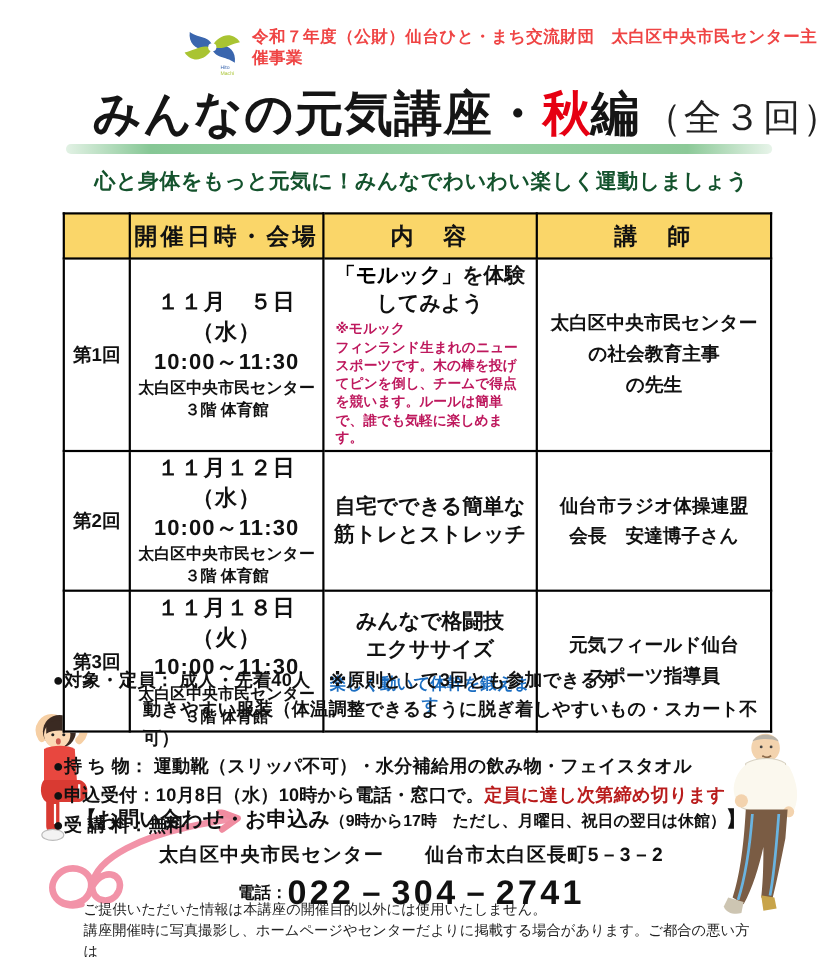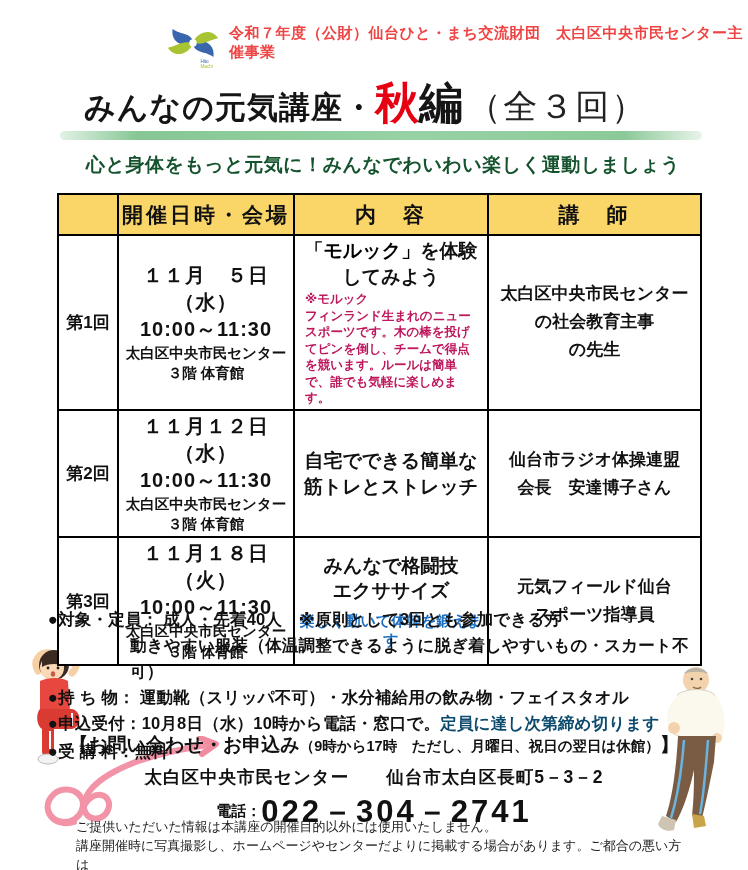--- a/index.html
+++ b/index.html
@@ -5,21 +5,21 @@
   html,body{margin:0;padding:0;background:#fff;}
   .page{
     position:relative; width:748px; height:870px; background:#ffffff; overflow:hidden;
     font-family:"Liberation Sans","DejaVu Sans",sans-serif; color:#111;
   }
   
   .credit-row{position:absolute; top:16px; left:165px; display:flex; align-items:center; gap:8px; z-index:2;}
   .credit-text{font-size:15px; font-weight:700; color:#ef4444; letter-spacing:.5px;}
   
   .title-row{position:absolute; top:74px; left:84px; width:640px; white-space:nowrap; z-index:2;}
-  .title-main{font-size:31px; font-weight:700; color:#151515; letter-spacing:1px;}
+  .title-main{font-size:44px; font-weight:700; color:#151515; letter-spacing:1px;}
   .title-accent{font-size:44px; font-weight:700; color:#e60012;}
   .title-suffix{font-size:44px; font-weight:700; color:#151515;}
   .title-count{font-size:34px; font-weight:500; color:#222; letter-spacing:2px;}
   .brush-underline{
     position:absolute; top:131px; left:60px; width:642px; height:9px; border-radius:5px;
     background:linear-gradient(90deg, rgba(140,201,150,.25), #86c795 12%, #97d2a4 55%, #8cc998 88%, rgba(140,201,150,.2));
     z-index:1;
   }
   .subtitle{position:absolute; top:152px; left:86px; font-size:19px; font-weight:700; color:#14532d; letter-spacing:.5px; z-index:2;}
   
@@ -34,21 +34,21 @@
   .c-title{font-size:19px; font-weight:700; line-height:1.35; color:#111;}
   .c-title .blue{color:#000000;}
   .content-top{vertical-align:top; padding-top:14px;}
   .note{font-size:12.5px; font-weight:700; color:#be185d; text-align:left; line-height:1.32; padding:2px 6px 0 8px;}
   .hl-blue{font-size:15px; font-weight:700; color:#1b6ec2; margin-top:8px;}
   .inst-line{font-size:17px; font-weight:700; line-height:1.65;}
   
   .details{position:absolute; top:606px; left:48px; width:650px; z-index:2;}
   .d-line{font-size:16.5px; font-weight:700; color:#111; line-height:1.58; letter-spacing:.2px;}
   .d-indent{padding-left:82px;}
-  .d-red{color:#0c4a6e;font-family:Liberation Mono, monospace;}
+  .d-red{color:#b91c1c;font-family:Liberation Mono, monospace;}
   
   .contact{position:absolute; top:732px; left:0; width:748px; text-align:center; z-index:2;}
   .contact-heading{font-size:19px; font-weight:700; color:#111;}
   .contact-hours{font-size:14.5px; font-weight:700;}
   .contact-address{font-size:17.5px; font-weight:700; margin-top:7px; letter-spacing:1px;}
   .contact-phone{margin-top:2px;}
   .phone-label{font-size:15px; font-weight:700; vertical-align:6px;}
   .phone-number{font-size:31px; font-weight:700; letter-spacing:3px;}
   
   .footer{position:absolute; top:818px; left:76px; width:610px; z-index:2;}

